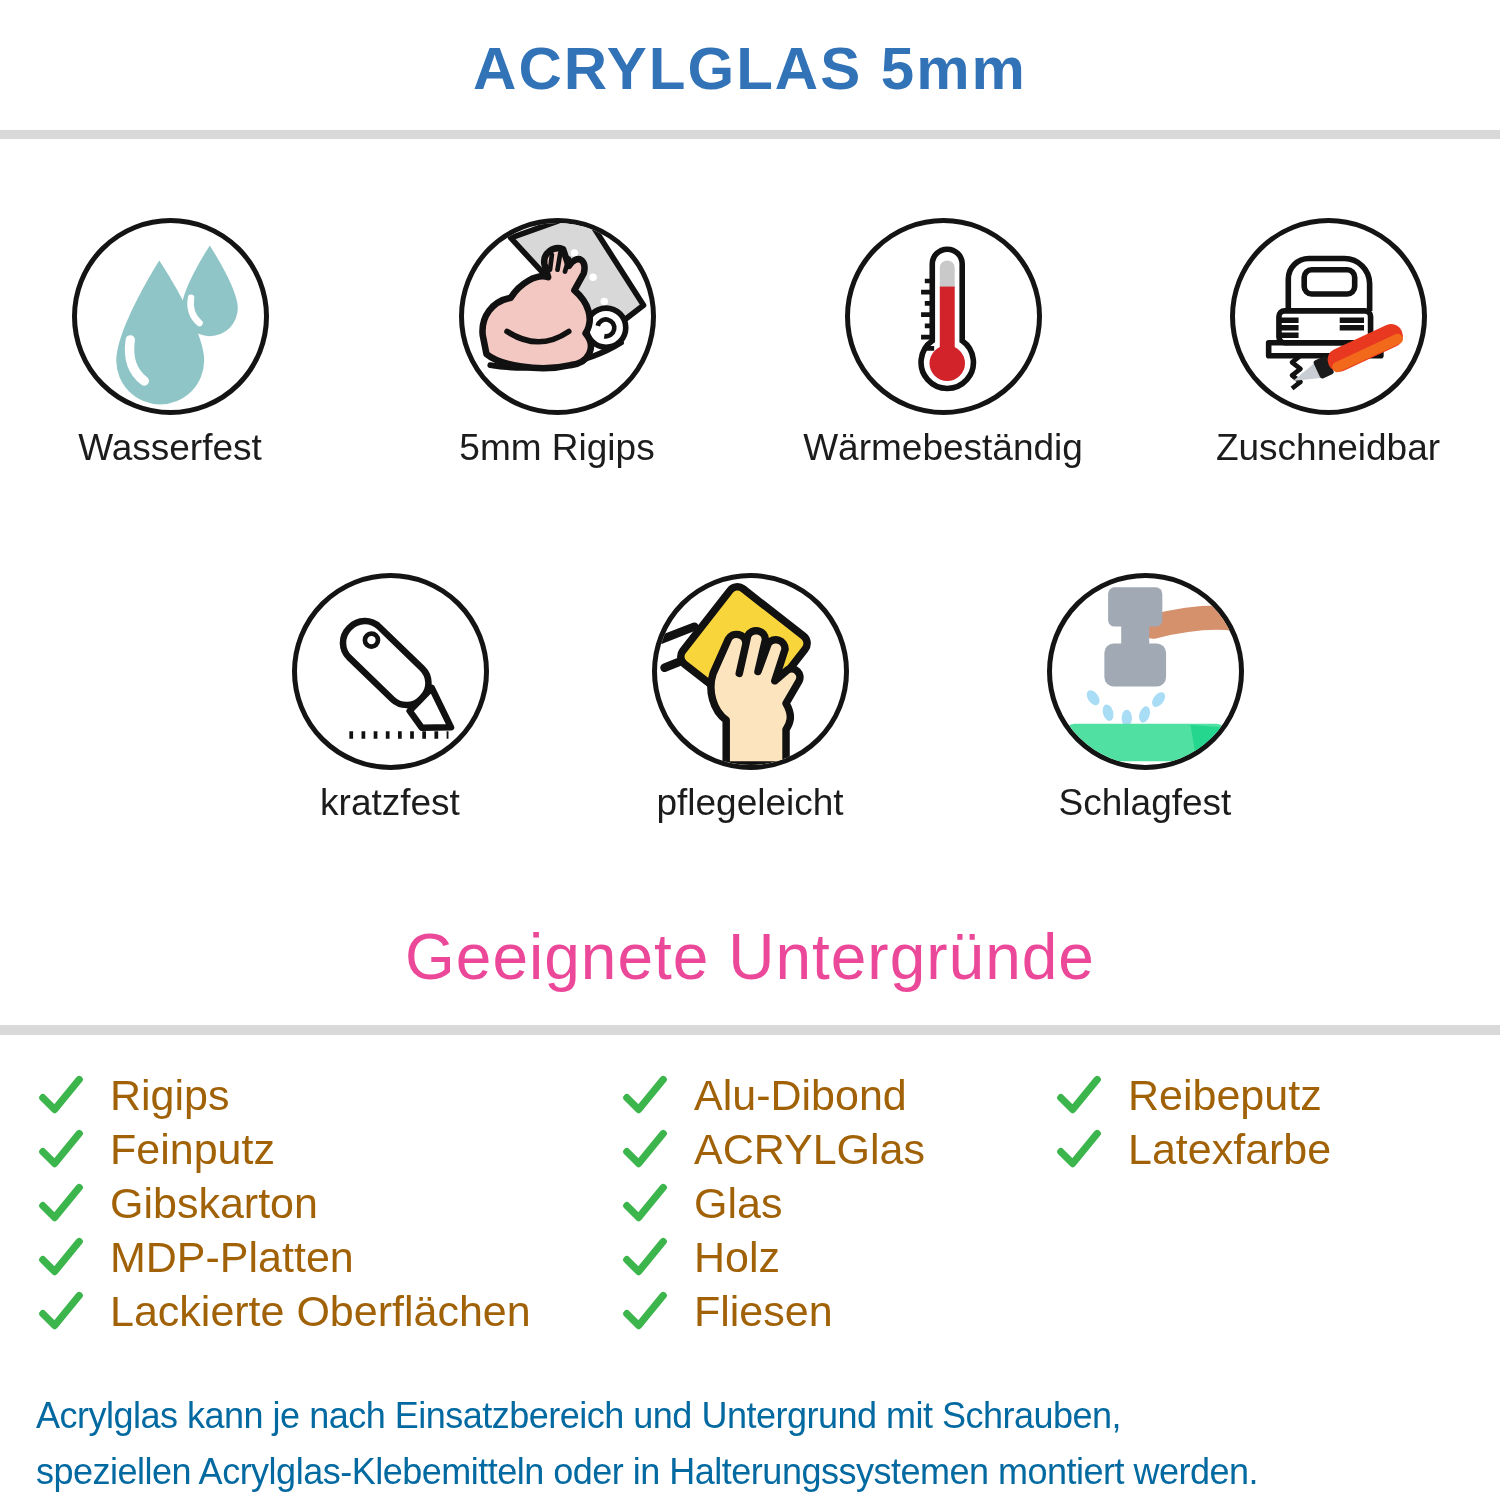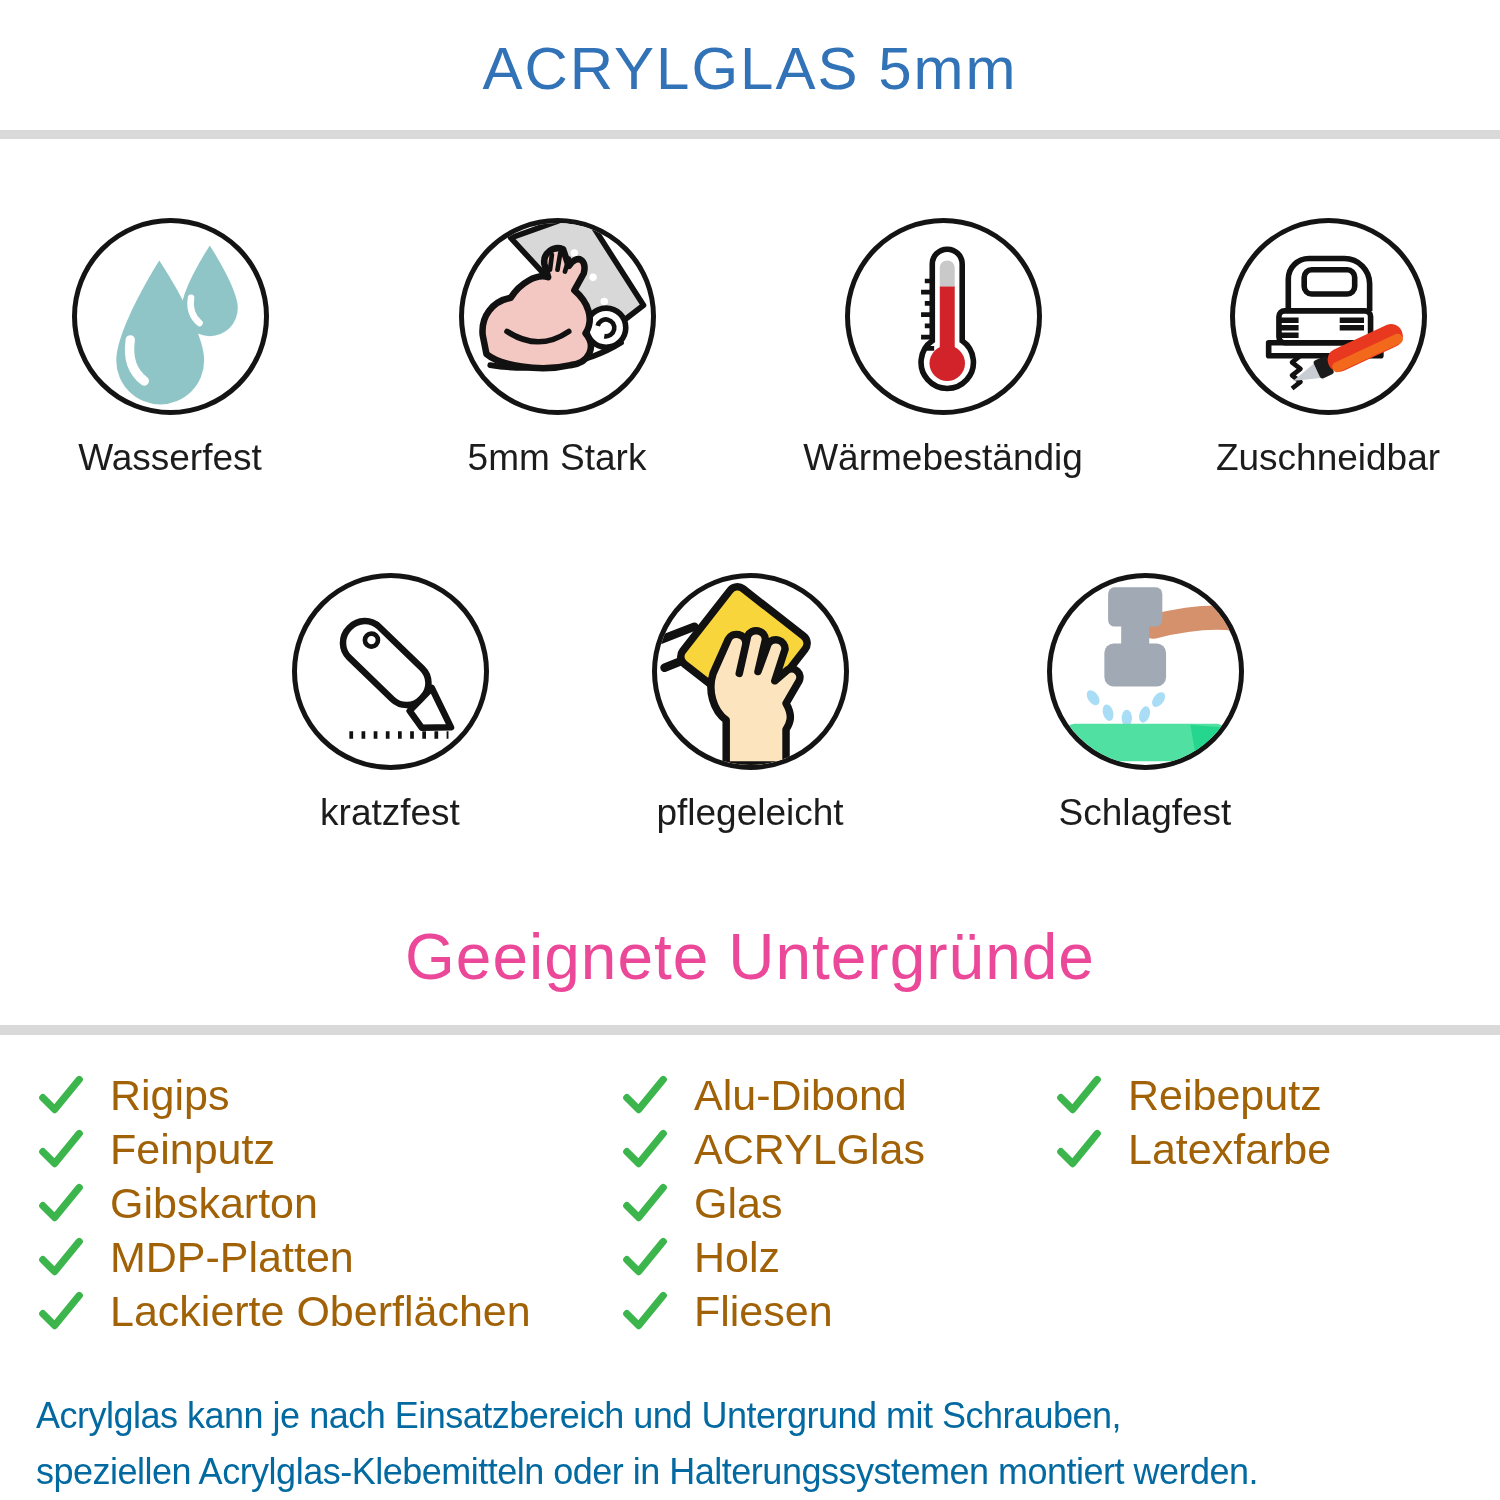--- a/index.html
+++ b/index.html
@@ -2,39 +2,39 @@
 <html><head>
 <meta charset="utf-8">
 <style>
   html,body{margin:0;padding:0;}
   body{
     width:1500px;height:1500px;background:#ffffff;position:relative;
     font-family:"Liberation Sans", sans-serif;overflow:hidden;
   }
   .title{
     position:absolute;top:34px;left:0;width:100%;margin:0;
-    text-align:center;font-size:60px;font-weight:400;letter-spacing:2px;
+    text-align:center;font-size:60px;font-weight:700;letter-spacing:2px;
     color:#3273B8;
   }
   .bar{position:absolute;left:0;width:100%;background:#D9D9D9;}
   .bar1{top:130px;height:9px;}
   .bar2{top:1025px;height:10px;}
   .feature{
     position:absolute;width:340px;
     display:flex;flex-direction:column;align-items:center;
   }
   .row1{top:218px;}
   .row2{top:573px;}
   .circle{
     width:187px;height:187px;border:5px solid #141414;border-radius:50%;
     overflow:hidden;background:#fff;flex:none;
   }
   .circle svg{width:100%;height:100%;display:block;}
   .flabel{
-    margin-top:22px;font-size:37px;color:#1c1c1c;white-space:nowrap;
+    margin-top:12px;font-size:37px;color:#1c1c1c;white-space:nowrap;
   }
   .subtitle{
     position:absolute;top:920px;left:0;width:100%;margin:0;
     text-align:center;font-size:64px;font-weight:500;letter-spacing:1px;
     color:#ec4899;
   }
   .col{position:absolute;top:1068px;}
   .col1{left:38px;}
   .col2{left:622px;}
   .col3{left:1056px;}
@@ -72,21 +72,21 @@
       <circle cx="138" cy="58" r="4" fill="#fff"></circle>
       <circle cx="150" cy="84" r="4" fill="#fff"></circle>
       <circle cx="152" cy="112" r="21" fill="#fff" stroke="#111" stroke-width="6"></circle>
       <path d="M152,112 m-9,-2 a9,9 0 1 1 7,11" stroke="#111" stroke-width="5" fill="none"></path>
       <path d="M168,128 C130,152 75,160 28,152" stroke="#111" stroke-width="6" fill="none" stroke-linecap="round"></path>
       <path d="M20,120 C18,100 30,84 50,80 C60,64 78,54 90,58 L86,44 C84,32 96,24 106,28 L112,46 C122,32 132,40 128,54 L118,72 C132,84 140,102 130,118 C142,132 134,150 114,152 C80,160 38,152 24,140 Z" fill="#F4C8C2" stroke="#111" stroke-width="7" stroke-linejoin="round"></path>
       <path d="M94,34 L92,50 M103,32 L100,50 M112,38 L108,52" stroke="#111" stroke-width="5" fill="none" stroke-linecap="round"></path>
       <path d="M46,116 Q80,138 112,116" stroke="#111" stroke-width="6" fill="none" stroke-linecap="round"></path>
     </svg>
   </div>
-  <div class="flabel">5mm Stark</div>
+  <div class="flabel">5mm Rigips</div>
 </div>
 
 <div class="feature row1" style="left:773px">
   <div class="circle">
     <svg viewBox="0 0 200 200">
       <path d="M88,44 a16,16 0 0 1 32,0 V126 a28,28 0 1 1 -32,0 Z" fill="#fff" stroke="#111" stroke-width="6"></path>
       <rect x="96" y="40" width="16" height="36" rx="8" fill="#C9C9C9"></rect>
       <rect x="96" y="68" width="16" height="70" fill="#D2232A"></rect>
       <circle cx="104" cy="150" r="19" fill="#D2232A"></circle>
       <g stroke="#111" stroke-width="5">

